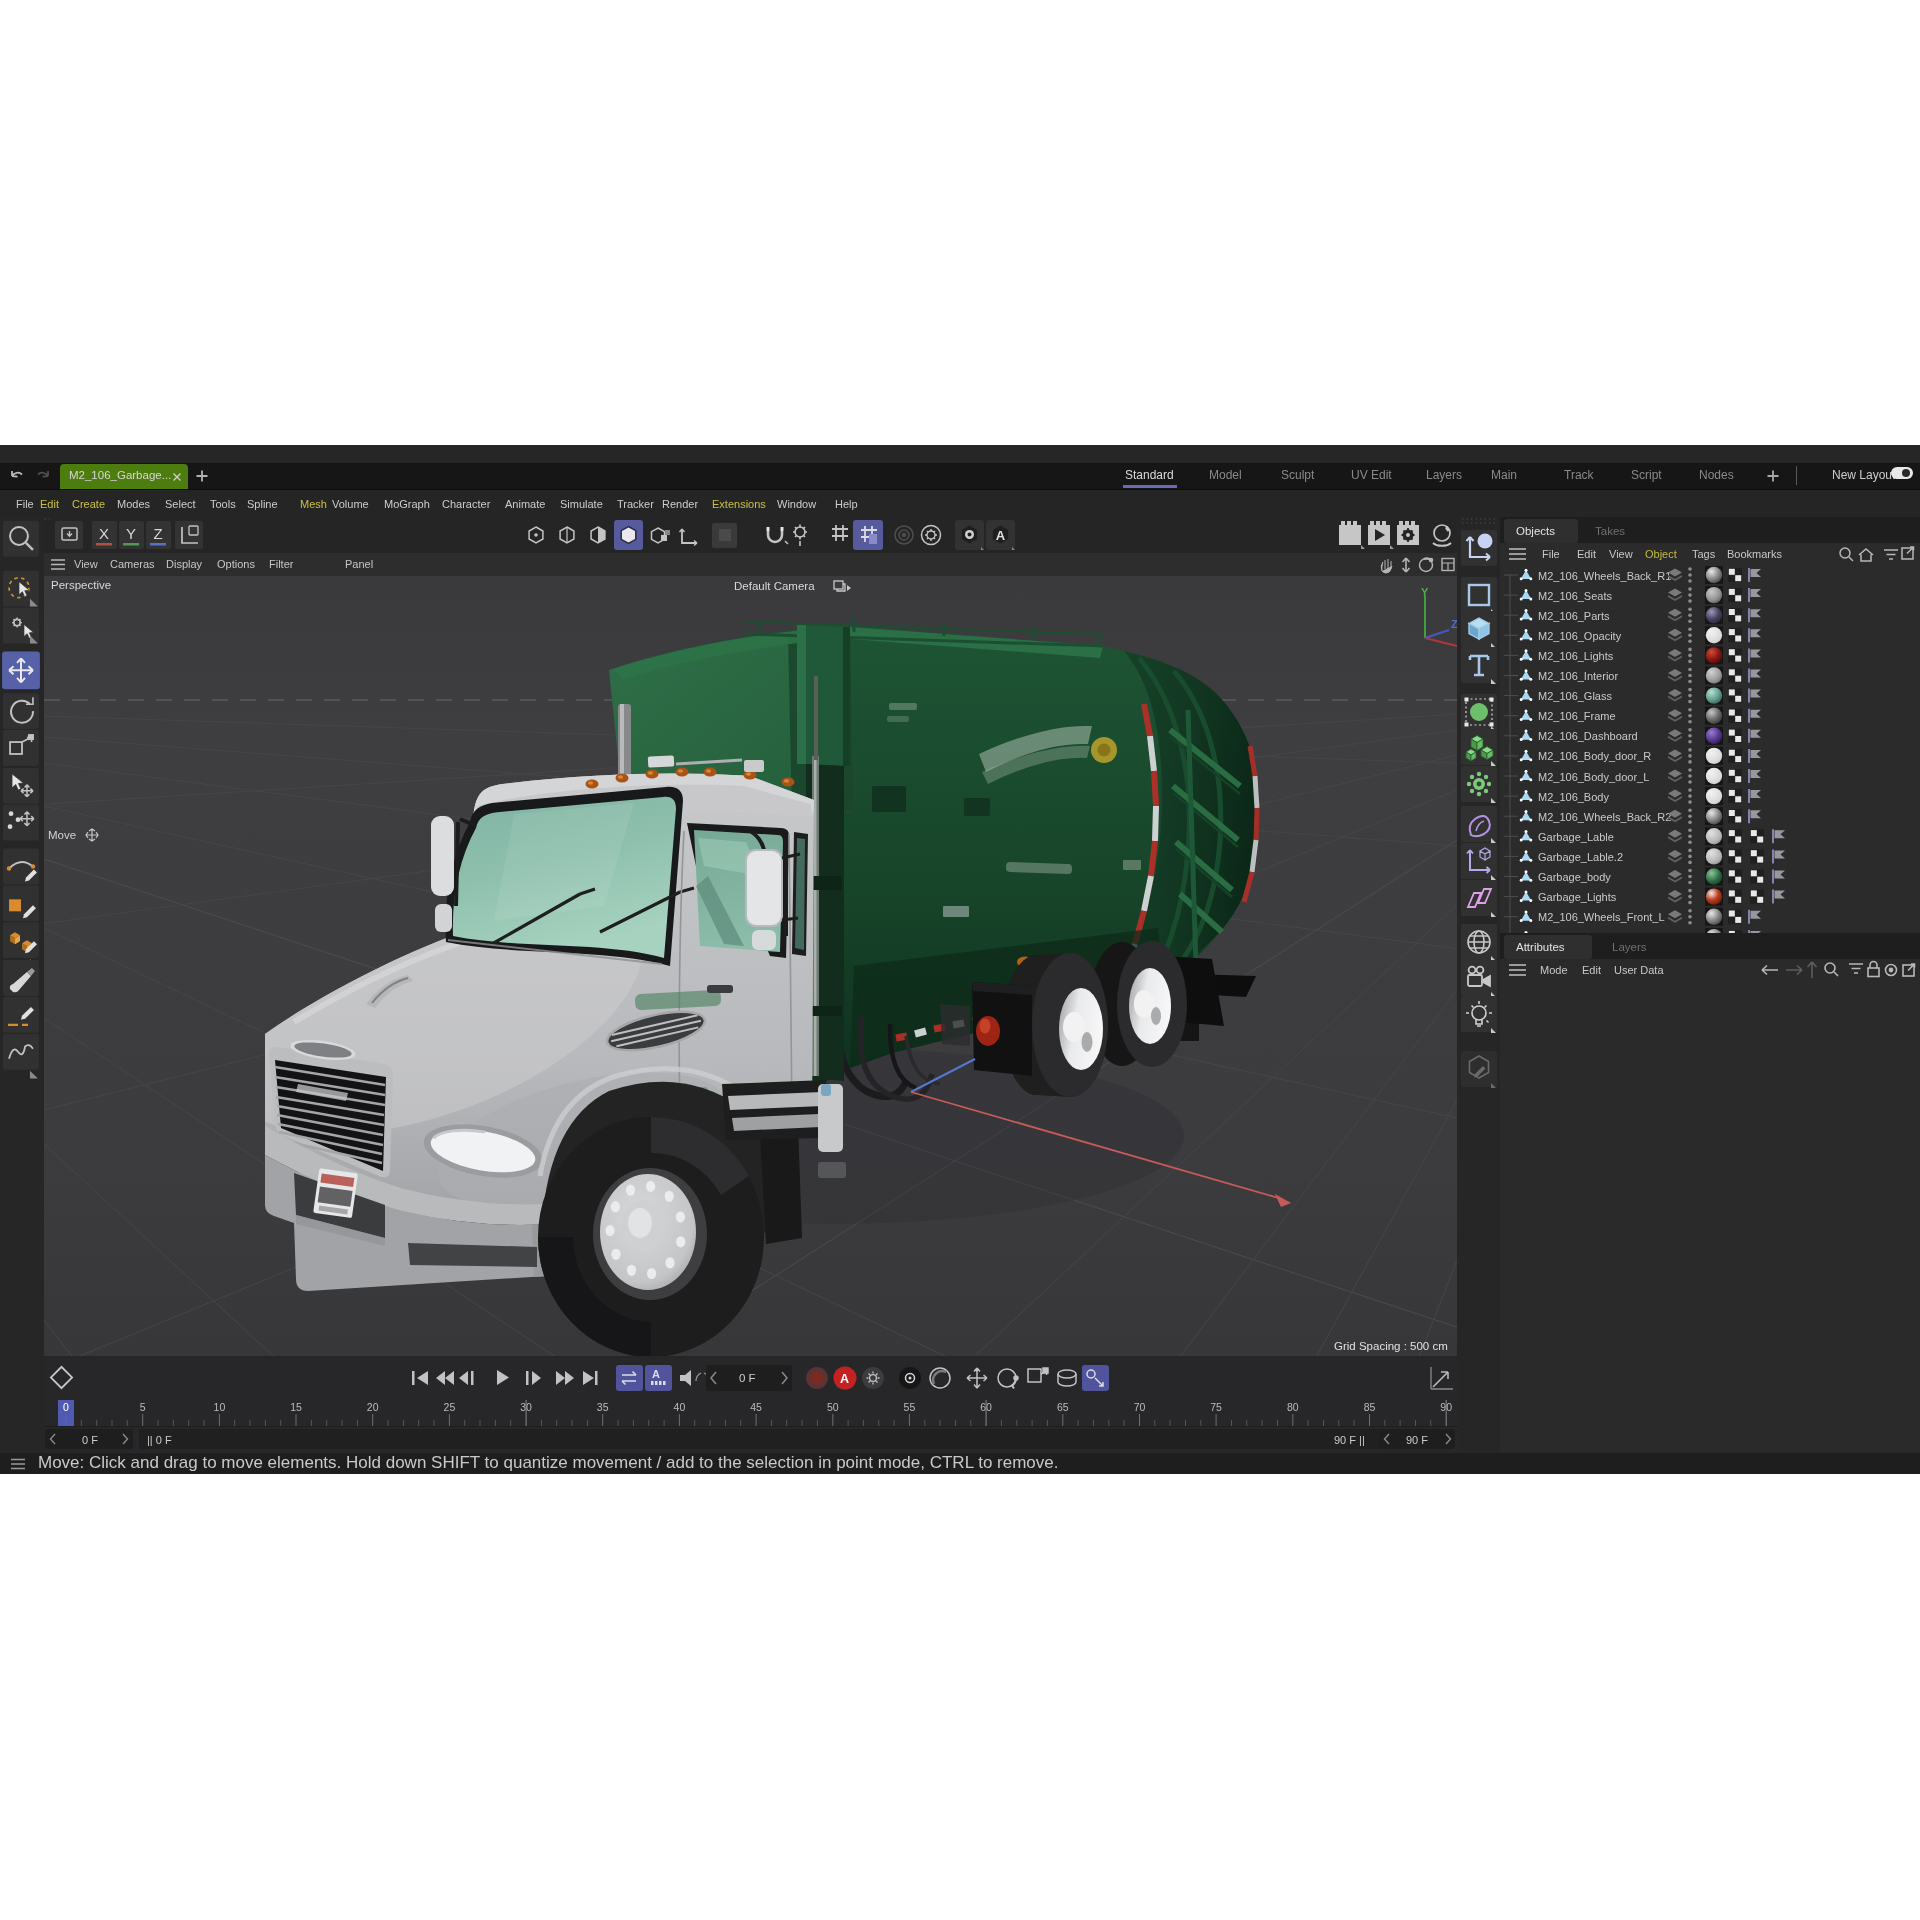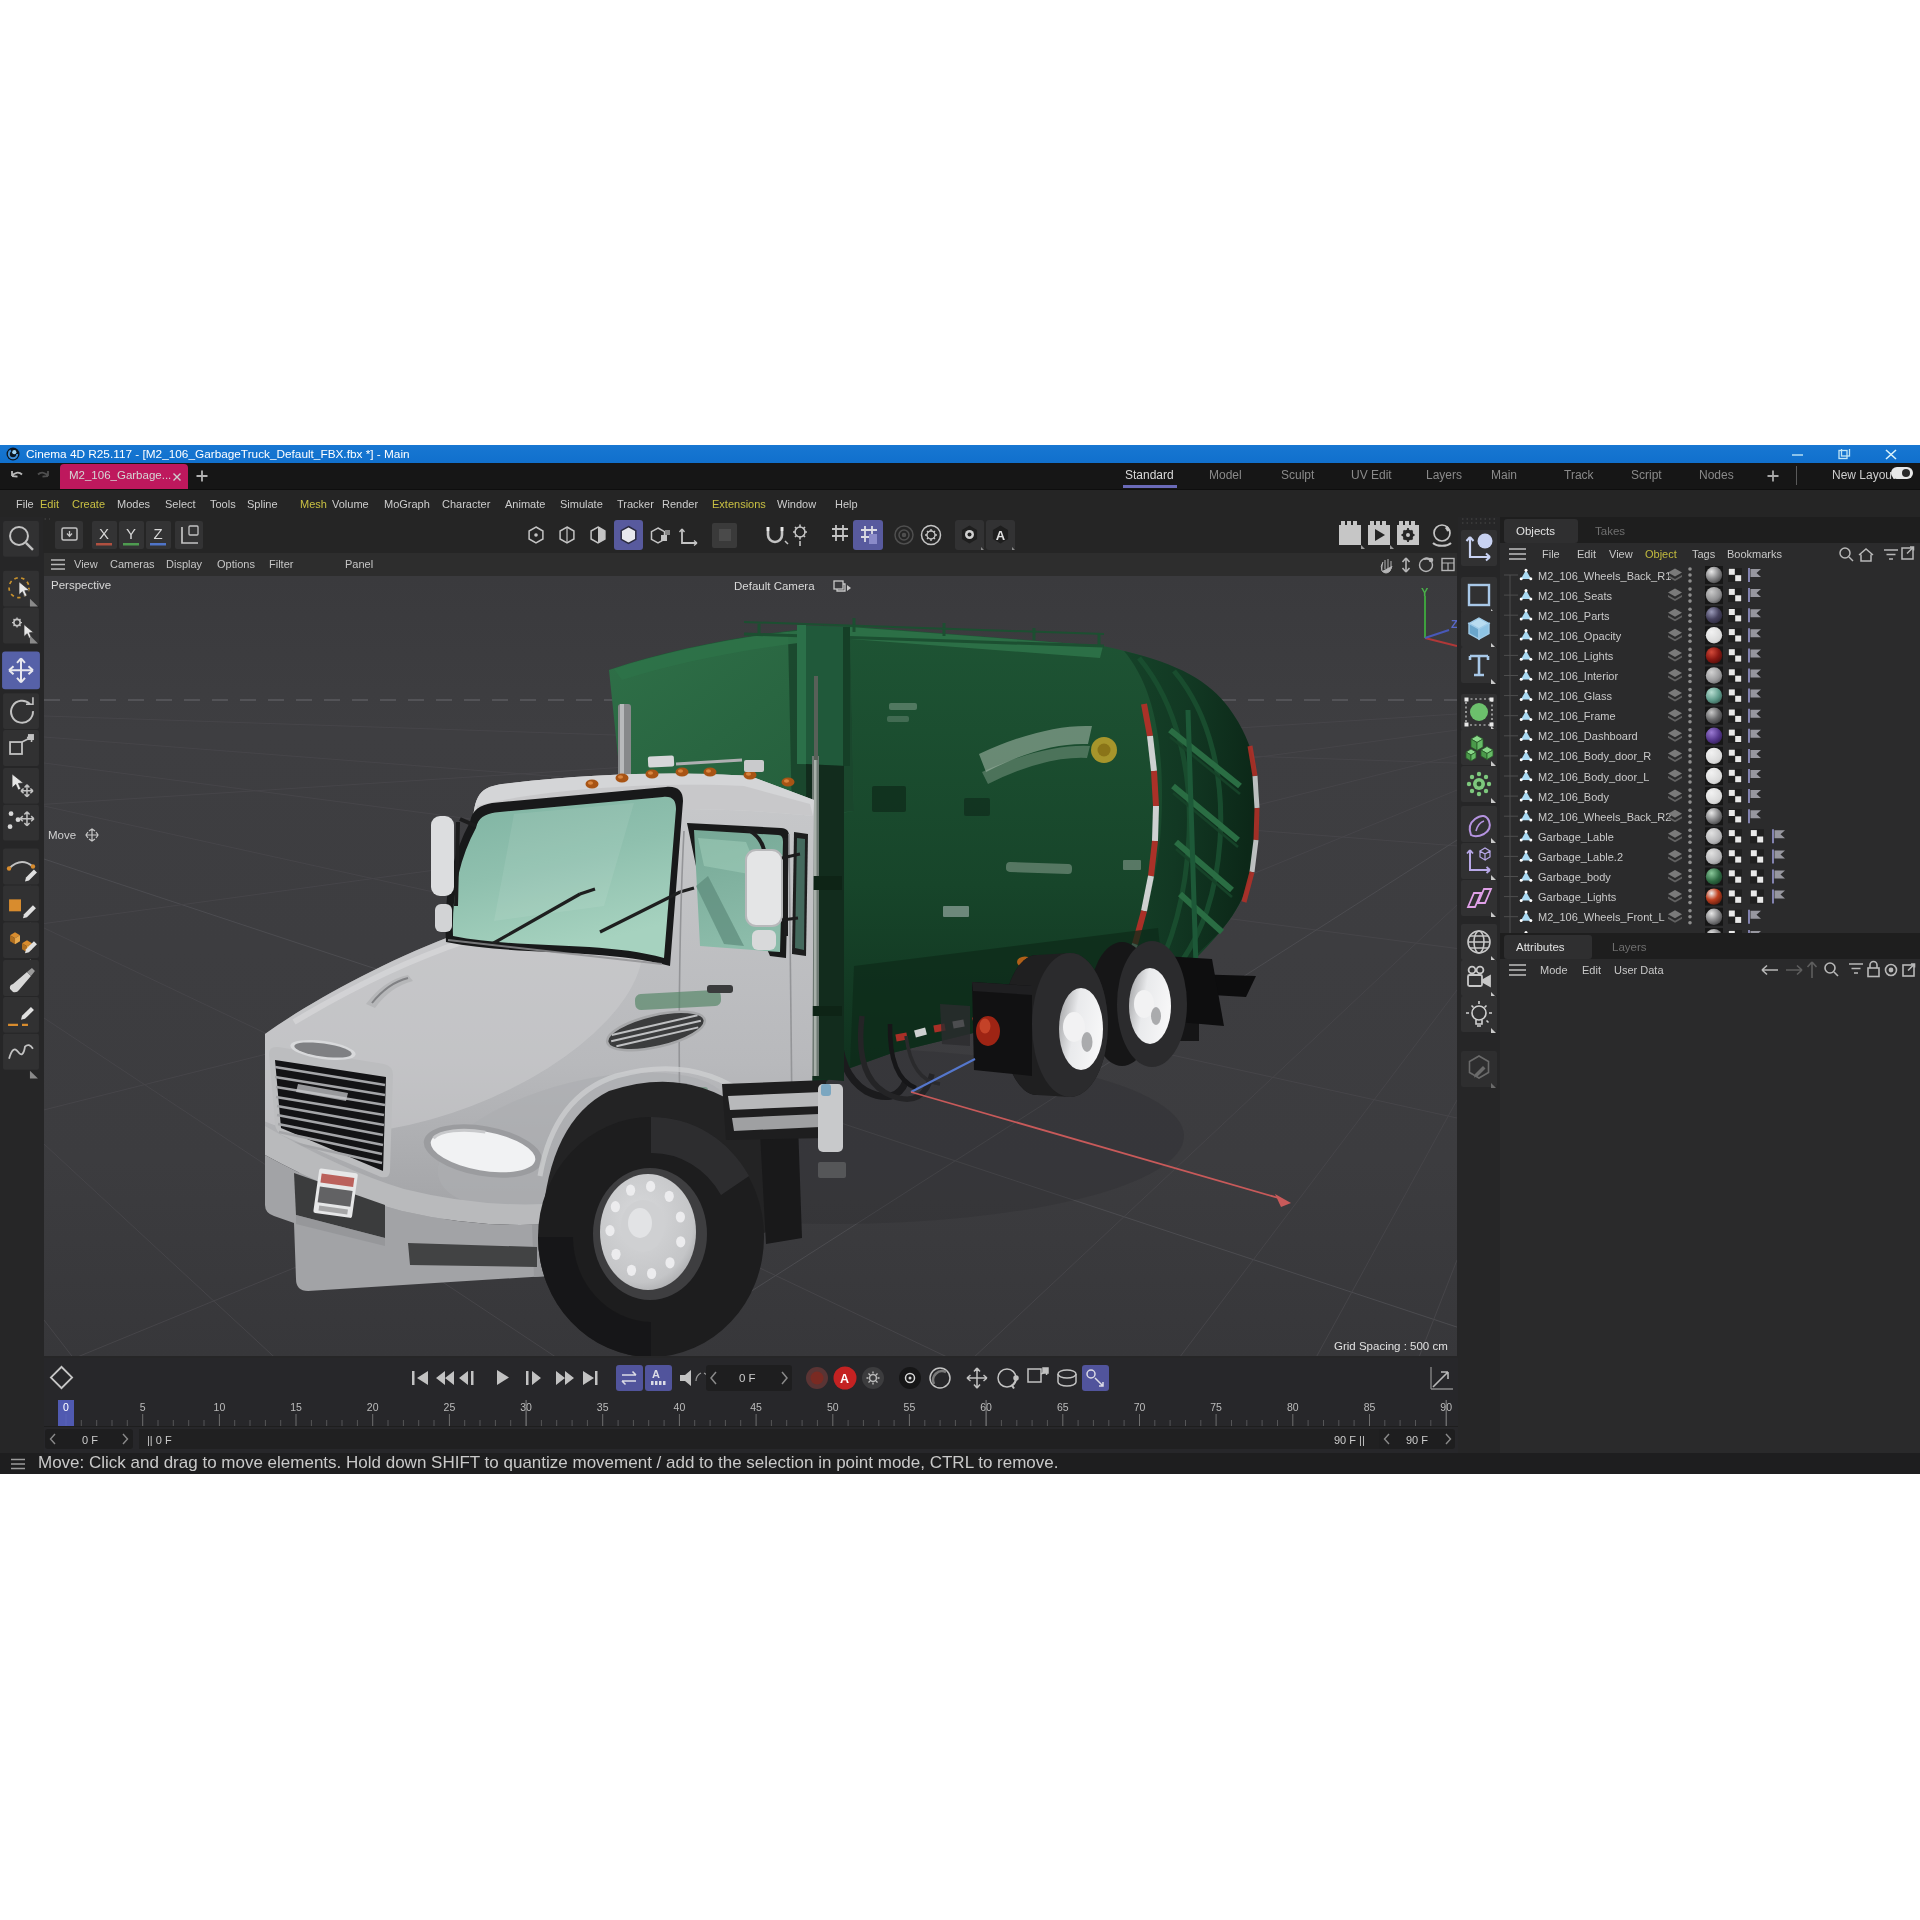--- a/index.html
+++ b/index.html
@@ -7,41 +7,27 @@
   .abs { position:absolute; }
   #app { position:absolute; left:0; top:445px; width:1920px; height:1029px; background:#262627; overflow:hidden; }
   .txt { color:#cdcdcd; font-size:11px; white-space:nowrap; }
   .yel { color:#c9c043; }
   .dim { color:#8a8a8a; }
 </style>
 </head>
 <body>
 <div id="app">
 
-  <div class="abs" id="titlebar" style="left:0;top:0;width:1920px;height:18px;background:linear-gradient(180deg,#1877d2 0%,#1070cd 100%);">
-    <svg class="abs" style="left:6px;top:2px" width="14" height="14" viewBox="0 0 14 14">
-      <circle cx="7" cy="7" r="6.5" fill="#0b1520"></circle>
-      <circle cx="7" cy="7" r="4.2" fill="none" stroke="#3f8fd8" stroke-width="2" stroke-dasharray="17 10"></circle>
-      <circle cx="8.3" cy="5.2" r="2.1" fill="#9fd3f2"></circle>
-    </svg>
-    <div class="abs" style="left:26px;top:2px;color:#ffffff;font-size:11.8px;">Cinema 4D R25.117 - [M2_106_GarbageTruck_Default_FBX.fbx *] - Main</div>
-    <svg class="abs" style="left:1790px;top:4px" width="120" height="11" viewBox="0 0 120 11">
-      <line x1="2" y1="6" x2="13" y2="6" stroke="#bfe4f5" stroke-width="1.4"></line>
-      <rect x="49" y="1.5" width="8" height="8" fill="none" stroke="#bfe4f5" stroke-width="1.3"></rect>
-      <rect x="51.5" y="-1" width="8" height="8" fill="none" stroke="#bfe4f5" stroke-width="1.3"></rect>
-      <path d="M96 1 L106 10 M106 1 L96 10" stroke="#d9f2fb" stroke-width="1.6"></path>
-    </svg>
-  </div>
 
   <div class="abs" id="tabstrip" style="left:0;top:18px;width:1920px;height:26px;background:#161616;">
     <svg class="abs" style="left:8px;top:5px" width="46" height="16" viewBox="0 0 46 16">
       <path d="M4 8 C6 4.5 11 3.5 14 6.5 M4 8 L4 3 M4 8 L9.5 8.6" stroke="#b9b9b9" stroke-width="1.8" fill="none"></path>
       <path d="M40 8 C38 4.5 33 3.5 30 6.5 M40 8 L40 3 M40 8 L34.5 8.6" stroke="#4e4e4e" stroke-width="1.8" fill="none"></path>
     </svg>
-    <div class="abs" style="left:60px;top:1px;width:128px;height:25px;background:#be185d;border-radius:4px 4px 0 0;">
+    <div class="abs" style="left:60px;top:1px;width:128px;height:25px;background:#4d7c0f;border-radius:4px 4px 0 0;">
       <div class="abs" style="left:9px;top:5px;color:#d6d6d6;font-size:11.5px;">M2_106_Garbage...</div>
       <svg class="abs" style="left:112px;top:8px" width="10" height="10" viewBox="0 0 10 10">
           <path d="M1.5 1.5 L8.5 8.5 M8.5 1.5 L1.5 8.5" stroke="#cfcfcf" stroke-width="1.4"></path>
         </svg>
     </div>
     <svg class="abs" style="left:195px;top:6px" width="14" height="14" viewBox="0 0 14 14">
         <path d="M7 1.5 V12.5 M1.5 7 H12.5" stroke="#b3b3b3" stroke-width="1.8"></path>
       </svg>
 
     <div class="abs dim" style="left:1125px;top:5px;font-size:12px;color:#dadada;">Standard</div>

